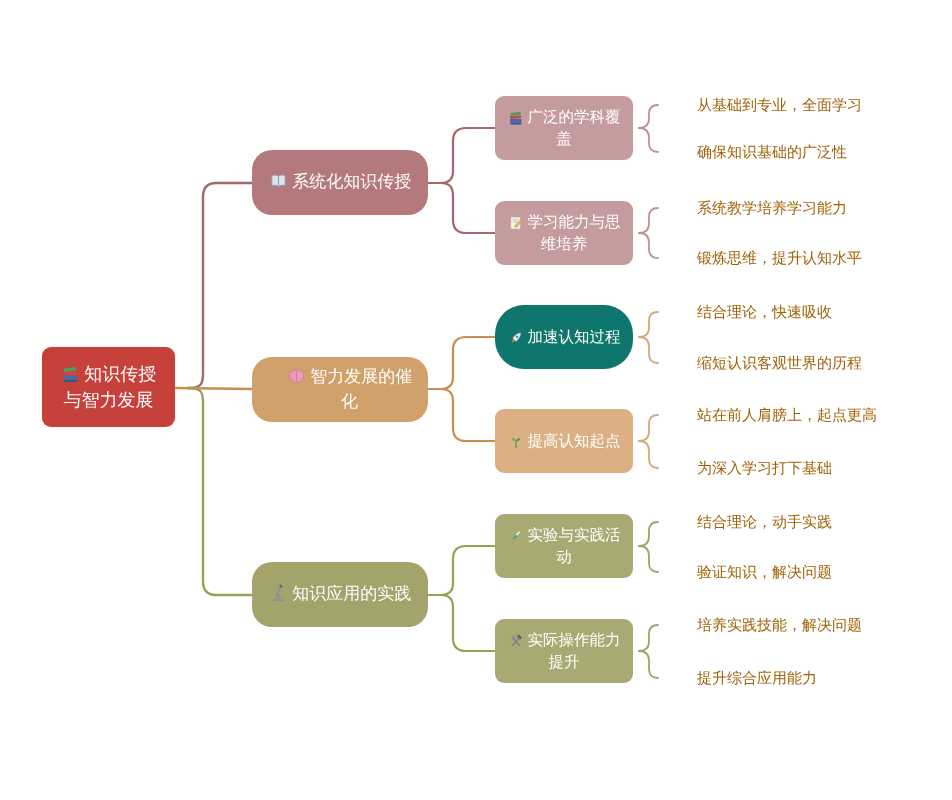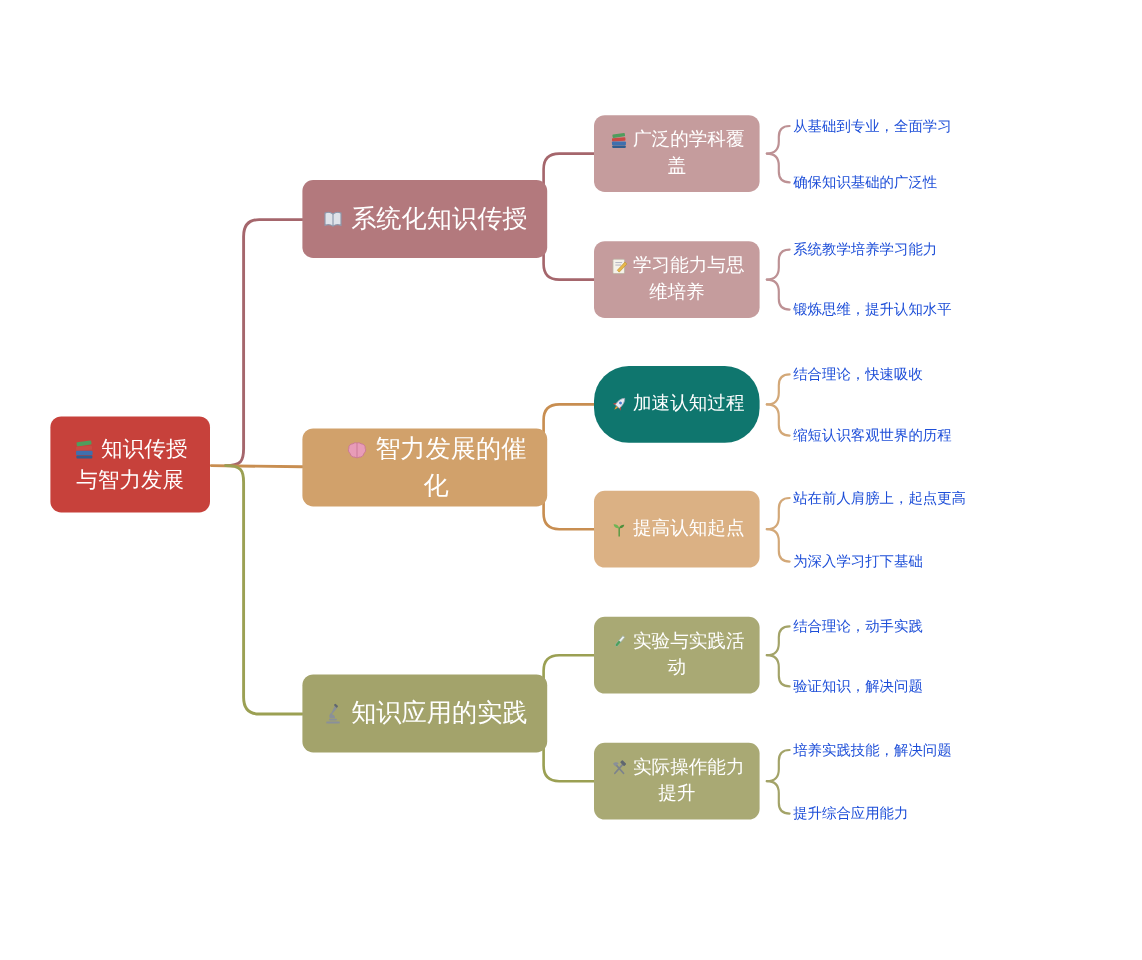--- a/index.html
+++ b/index.html
@@ -5,26 +5,26 @@
   html,body{margin:0;padding:0;background:#fff;}
   .canvas{position:relative;width:952px;height:800px;background:#ffffff;overflow:hidden;
           font-family:"Liberation Serif","DejaVu Serif",serif;}
   #wires{position:absolute;left:0;top:0;width:952px;height:800px;}
   .node{position:absolute;border-radius:9px;color:#fff;display:flex;align-items:center;
         justify-content:center;text-align:center;box-sizing:border-box;line-height:1.45;}
   .node .inner{display:block;}
   .ic{display:inline-block;}
   .ic svg{vertical-align:-4px;}
   .root{left:42px;top:347px;width:133px;height:80px;font-size:18px;padding:24px 10px;}
-  .branch{left:252px;width:204px;height:65px;font-size:21px;padding:6px 14px;}
+  .branch{left:252px;width:176px;height:65px;font-size:17px;padding:6px 14px;border-radius:20px;}
   #b1{top:150px;} #b2{top:357px;padding-left:33px;} #b3{top:562px;}
   .sub{left:495px;width:138px;height:64px;font-size:15.5px;padding:5px 10px;}
   #s1a{top:96px;} #s1b{top:201px;} #s2a{top:305px;} #s2b{top:409px;} #s3a{top:514px;} #s3b{top:619px;}
-  .leaf{position:absolute;left:661px;height:22px;line-height:22px;font-size:12px;
-        color:#1d4ed8;white-space:nowrap;}
+  .leaf{position:absolute;left:697px;height:22px;line-height:22px;font-size:15px;
+        color:#a16207;white-space:nowrap;}
   #l1a1{top:94px;}  #l1a2{top:141px;}
   #l1b1{top:197px;} #l1b2{top:247px;}
   #l2a1{top:301px;} #l2a2{top:352px;}
   #l2b1{top:404px;} #l2b2{top:457px;}
   #l3a1{top:511px;} #l3a2{top:561px;}
   #l3b1{top:614px;} #l3b2{top:667px;}
 </style>
 </head>
 <body>
 

